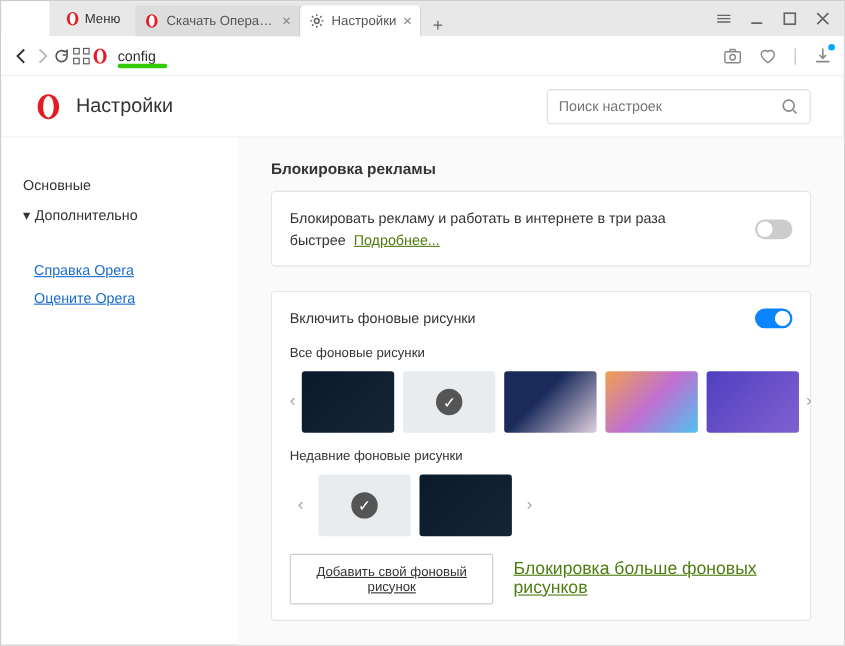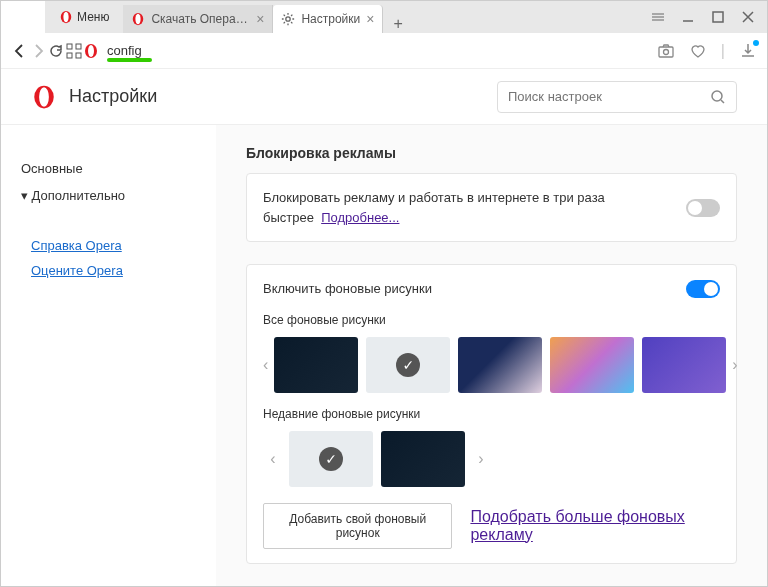--- a/index.html
+++ b/index.html
@@ -37,21 +37,21 @@
 .side-item { padding: 6px 0; color: #333; cursor: pointer; }
 .side-item.exp { display: flex; align-items: center; gap: 4px; }
 .side-link { color: #1a6bcc; text-decoration: underline; cursor: pointer; padding: 5px 0; display: block; margin-left: 10px; }
 .side-links { margin-top: 24px; }
 
 .main { flex: 1; padding: 20px 30px; overflow-y: auto; background: #fafafa; }
 .section-title { font-size: 14px; font-weight: 600; color: #333; margin-bottom: 12px; }
 .card { background: #fff; border: 1px solid #e5e5e5; border-radius: 4px; padding: 14px 16px; margin-bottom: 22px; }
 .setting-row { display: flex; align-items: center; justify-content: space-between; gap: 12px; }
 .setting-text { font-size: 13px; color: #333; line-height: 1.5; }
-.link-inline { color: #4c1d95; text-decoration: underline; cursor: pointer; }
+.link-inline { color: #4d7c0f; text-decoration: underline; cursor: pointer; }
 
 .toggle { width: 34px; height: 18px; border-radius: 9px; position: relative; cursor: pointer; flex-shrink: 0; }
 .toggle.off { background: #ccc; }
 .toggle.on { background: #0a84ff; }
 .toggle-knob { width: 14px; height: 14px; background: #fff; border-radius: 50%; position: absolute; top: 2px; }
 .toggle.off .toggle-knob { left: 2px; }
 .toggle.on .toggle-knob { right: 2px; }
 
 .sub-label { font-size: 12px; color: #333; margin: 14px 0 10px; }
 .carousel { display: flex; align-items: center; gap: 6px; }
@@ -59,21 +59,21 @@
 .thumbs { display: flex; gap: 8px; }
 .thumb { width: 84px; height: 56px; border-radius: 3px; position: relative; cursor: pointer; overflow: hidden; }
 .thumb-check { position: absolute; top: 50%; left: 50%; transform: translate(-50%,-50%); width: 24px; height: 24px; background: #555; border-radius: 50%; display: flex; align-items: center; justify-content: center; color: #fff; font-size: 14px; }
 .t1 { background: linear-gradient(135deg,#0a1a2a,#152535); }
 .t2 { background: #e8ecef; }
 .t3 { background: linear-gradient(135deg,#1a2a5a 40%,#e0d0e0); }
 .t4 { background: linear-gradient(135deg,#f0a050,#c070d0,#50c0f0); }
 .t5 { background: linear-gradient(135deg,#5040c0,#8060d0); }
 
 .actions { display: flex; align-items: center; gap: 18px; margin-top: 16px; }
-.btn-outline { border: 1px solid #ccc; background: #fff; padding: 8px 12px; font-size: 12px; color: #333; cursor: pointer; border-radius: 2px; }
+.btn-outline { border: 1px solid #ccc; background: #fff; padding: 8px 12px; font-size: 12px; color: #333; cursor: pointer; border-radius: 2px; text-decoration: underline; }
 
 svg { display: block; }
 </style>
 </head>
 <body>
 
 <div class="titlebar">
   <div class="menu-btn">
     <span class="opera-o">
       <svg viewBox="0 0 16 16">
@@ -266,17 +266,17 @@
           <div class="thumb t2">
               <div class="thumb-check">✓</div>
             </div>
           <div class="thumb t1"></div>
         </div>
         <div class="car-arrow">›</div>
       </div>
 
       <div class="actions">
         <button class="btn-outline">Добавить свой фоновый рисунок</button>
-        <a class="link-inline">Подобрать больше фоновых рекламу</a>
+        <a class="link-inline">Блокировка больше фоновых рисунков</a>
       </div>
     </div>
   </div>
 </div>
 
 </body></html>

